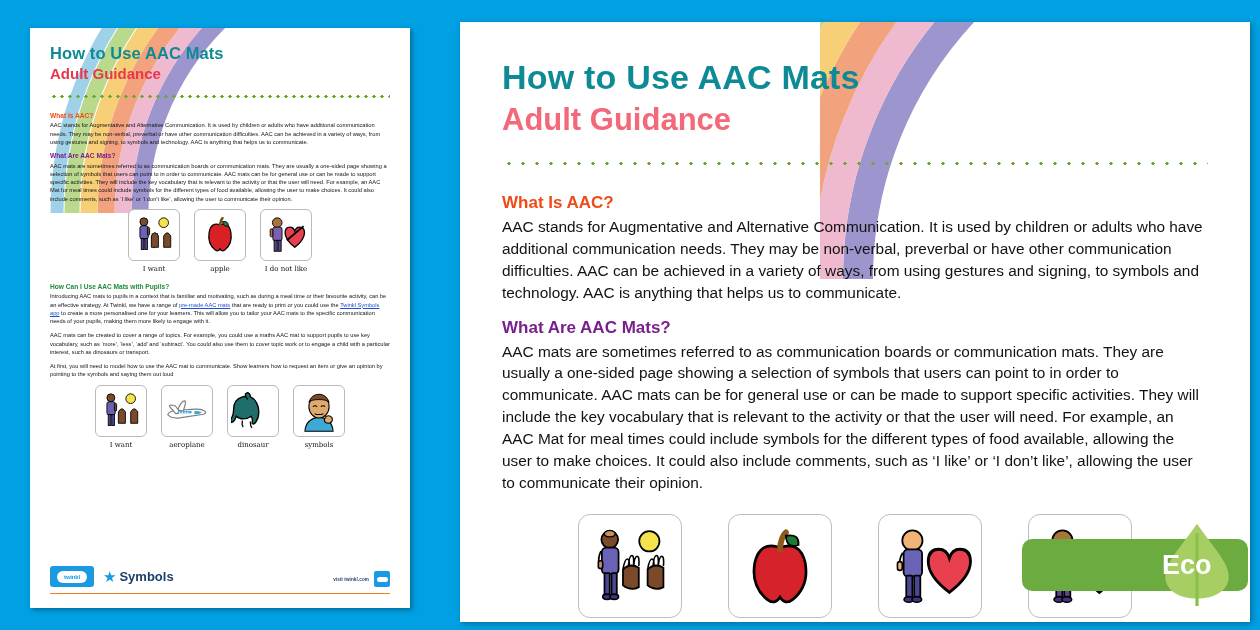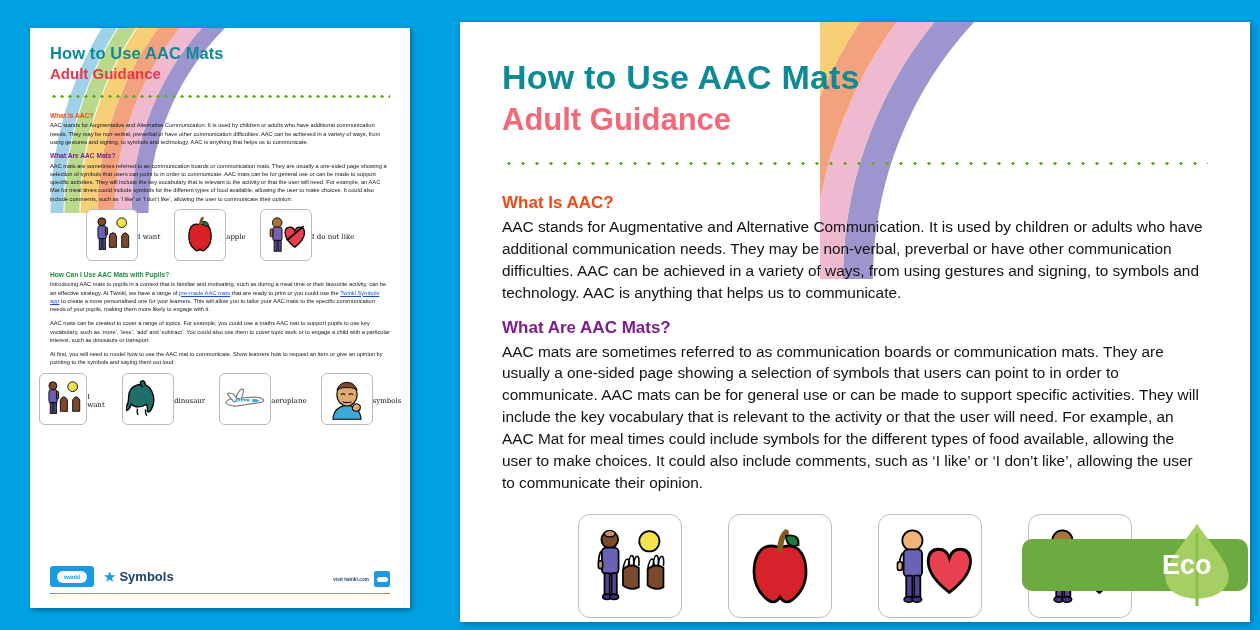--- a/index.html
+++ b/index.html
@@ -48,21 +48,21 @@
   #page-small .dots { height: 5px; margin: 12px 0 13px 0; background-size: 8px 5px; }
   #page-small h3 { font-size: 6.6px; font-weight: bold; margin-bottom: 1.5px; line-height: 1.2; }
   #page-small p  { font-size: 5.7px; line-height: 1.45; color: #141414; margin-bottom: 6px; text-align: left; }
   #page-small .h-red { color: #f04b16; }
   #page-small .h-pur { color: #7a1f8c; }
   #page-small .h-grn { color: #1f8a3b; }
   #page-small a { color: #1a4fd6; text-decoration: underline; }
 
   
   .symrow { display: flex; gap: 14px; justify-content: center; margin: 6px 0 10px 0; }
-  .symcell { display: flex; flex-direction: row; align-items: center; }
+  .symcell { display: flex; flex-direction: column; align-items: center; }
   .symcard {
     border: 1px solid #b9b9b9;
     border-radius: 7px;
     background: #fff;
     display: flex; align-items: center; justify-content: center;
   }
   .symlabel { font-family: "DejaVu Serif", serif; color: #111; }
 
   #page-small .symcard { width: 52px; height: 52px; border-radius: 6px; }
   #page-small .symlabel { font-size: 7px; margin-top: 4px; }
@@ -230,43 +230,43 @@
             <rect x="29" y="58" width="6" height="25" fill="#4c4794" stroke="#000" stroke-width="2"></rect>
             <rect x="35" y="33" width="5" height="17" rx="2" fill="#7a4a2a" stroke="#000" stroke-width="2"></rect>
             <path d="M44 52 q8 -14 16 0 l0 26 l-16 0 z" fill="#7a4a2a" stroke="#000" stroke-width="2"></path>
             <path d="M72 52 q8 -14 16 0 l0 26 l-16 0 z" fill="#7a4a2a" stroke="#000" stroke-width="2"></path>
           </svg>
         </div>
         <div class="symlabel">I want</div>
       </div>
       <div class="symcell">
         <div class="symcard">
-          <svg width="44" height="44" viewBox="0 0 100 100">
-            <path d="M34 18 q-4 -8 4 -10 q6 2 6 10 q14 6 18 24 q4 20 -6 34 q-4 6 -8 2 q2 -10 -2 -16 q-8 6 -18 6 q-10 0 -16 -6 q-4 12 -10 14 q-4 -2 -2 -8 q6 -8 6 -22 q0 -22 20 -28 q4 -2 8 0 z" fill="#1f6e6b" stroke="#000" stroke-width="3"></path>
-            <circle cx="37" cy="22" r="2" fill="#000"></circle>
-            <path d="M26 72 q-2 12 2 14 M44 74 q0 12 4 14" stroke="#000" stroke-width="3" fill="none"></path>
-          </svg>
-        </div>
-        <div class="symlabel">dinosaur</div>
-      </div>
-      <div class="symcell">
-        <div class="symcard">
           <svg width="46" height="46" viewBox="0 0 100 100">
             <path d="M8 58 q4 -8 16 -9 l44 -3 q14 -1 20 4 q6 4 -2 7 l-52 8 q-18 2 -26 -7 z" fill="#fff" stroke="#7d7d7d" stroke-width="2.5"></path>
             <path d="M30 48 q6 -18 14 -20 q4 0 2 8 l-4 14 z" fill="#fff" stroke="#7d7d7d" stroke-width="2.5"></path>
             <path d="M26 56 l-14 -16 q-1 -3 3 -3 l10 2 l10 14 z" fill="#fff" stroke="#7d7d7d" stroke-width="2.5"></path>
             <rect x="30" y="50" width="30" height="5" rx="2" fill="#3aa7d8"></rect>
             <circle cx="34" cy="52.5" r="1.6" fill="#fff"></circle>
             <circle cx="40" cy="52.5" r="1.6" fill="#fff"></circle>
             <circle cx="46" cy="52.5" r="1.6" fill="#fff"></circle>
             <circle cx="52" cy="52.5" r="1.6" fill="#fff"></circle>
             <path d="M66 50 q12 0 16 3 q-5 4 -16 4 z" fill="#3aa7d8"></path>
           </svg>
         </div>
         <div class="symlabel">aeroplane</div>
+      </div>
+      <div class="symcell">
+        <div class="symcard">
+          <svg width="44" height="44" viewBox="0 0 100 100">
+            <path d="M34 18 q-4 -8 4 -10 q6 2 6 10 q14 6 18 24 q4 20 -6 34 q-4 6 -8 2 q2 -10 -2 -16 q-8 6 -18 6 q-10 0 -16 -6 q-4 12 -10 14 q-4 -2 -2 -8 q6 -8 6 -22 q0 -22 20 -28 q4 -2 8 0 z" fill="#1f6e6b" stroke="#000" stroke-width="3"></path>
+            <circle cx="37" cy="22" r="2" fill="#000"></circle>
+            <path d="M26 72 q-2 12 2 14 M44 74 q0 12 4 14" stroke="#000" stroke-width="3" fill="none"></path>
+          </svg>
+        </div>
+        <div class="symlabel">dinosaur</div>
       </div>
       <div class="symcell">
         <div class="symcard">
           <svg width="44" height="44" viewBox="0 0 100 100">
             <path d="M18 96 q2 -28 32 -32 q30 4 32 32 z" fill="#3fa9d6" stroke="#000" stroke-width="2.5"></path>
             <ellipse cx="50" cy="40" rx="23" ry="26" fill="#e0a96d" stroke="#000" stroke-width="2.5"></ellipse>
             <path d="M27 30 q6 -18 23 -18 q17 0 23 18 q-6 -6 -23 -6 q-17 0 -23 6 z" fill="#7a4a2a" stroke="#000" stroke-width="2"></path>
             <path d="M36 40 q5 -4 10 0 M54 40 q5 -4 10 0" stroke="#000" stroke-width="2.5" fill="none"></path>
             <path d="M40 56 q10 4 20 0" stroke="#000" stroke-width="2.5" fill="none"></path>
             <path d="M66 62 q10 -4 14 4 q2 10 -8 12 q-10 0 -10 -8 z" fill="#e0a96d" stroke="#000" stroke-width="2.5"></path>

